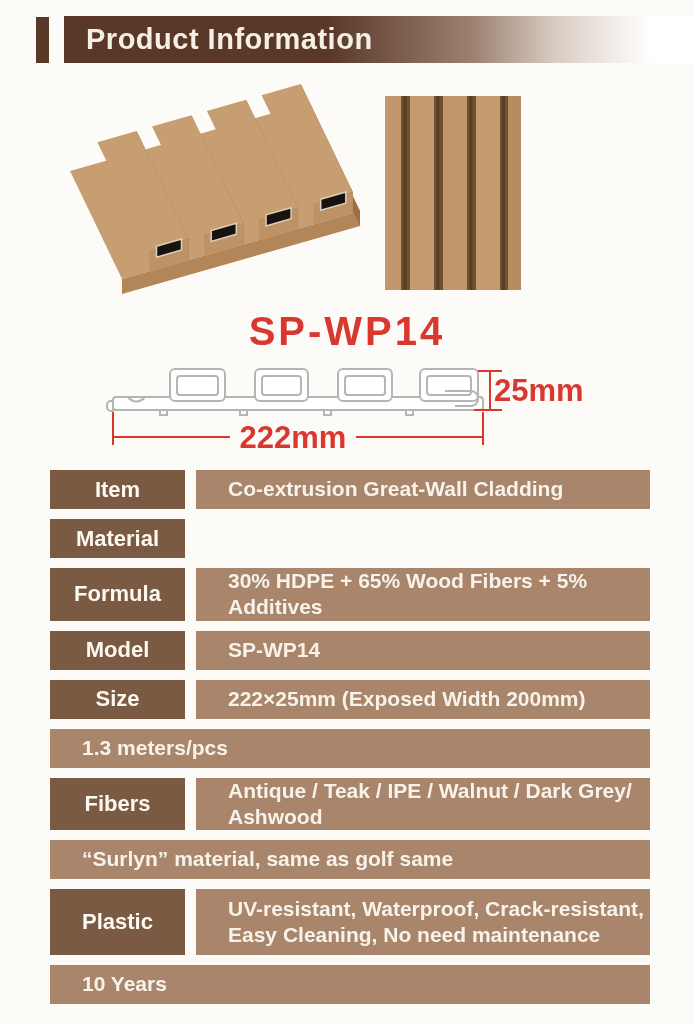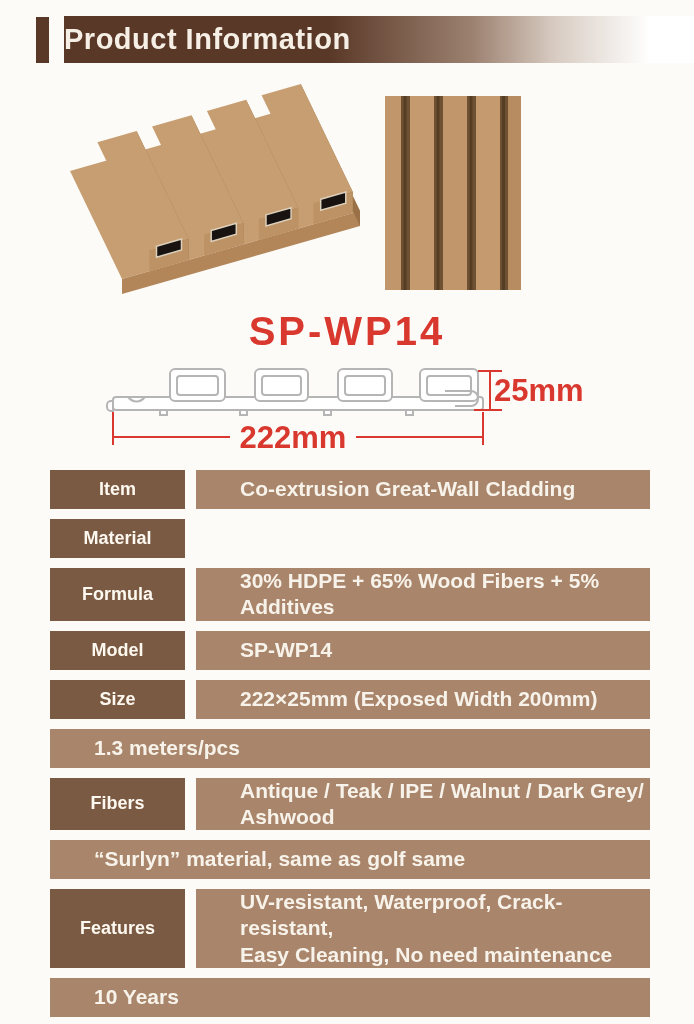--- a/index.html
+++ b/index.html
@@ -22,21 +22,21 @@
     background:linear-gradient(to right,
       var(--c-header,#5a3828) 0%,
       var(--c-header,#5a3828) 42%,
       #9d8271 65%,
       #d8ccc2 78%,
       #ffffff 93%);
     display:flex;align-items:center;
   }
   .header-title{
     color:#f6efe5;font-size:29px;font-weight:700;
-    letter-spacing:0.5px;
+    padding-left:22px;letter-spacing:0.5px;
   }
 
   
   .images-row{
     position:absolute;top:83px;left:0;width:694px;height:222px;
     display:flex;align-items:flex-start;
   }
   .img-3d{margin-left:30px;}
   .img-front{margin-left:13px;margin-top:10px;}
 
@@ -57,29 +57,29 @@
 
   
   .spec-table{
     position:absolute;top:470px;left:50px;width:600px;
     display:flex;flex-direction:column;gap:10px;
   }
   .spec-row{display:flex;gap:11px;}
   .spec-label{
     width:135px;min-height:39px;flex:0 0 135px;
     background:var(--c-label,#7a5a42);
-    color:#fdf8f0;font-size:18px;font-weight:700;
+    color:#fdf8f0;font-size:22px;font-weight:700;
     display:flex;align-items:center;justify-content:center;
   }
   .spec-value{
     flex:1;min-height:39px;
     background:var(--c-value,#a8856b);
     color:#f8f3ea;font-size:21px;font-weight:600;
     display:flex;align-items:center;
-    padding-left:44px;
+    padding-left:32px;
     white-space:pre-line;line-height:1.25;
   }
   .spec-row.tall .spec-label,.spec-row.tall .spec-value{min-height:66px;}
 </style>
 </head>
 <body>
 
 <div class="page">
 
   <div class="header">
@@ -203,21 +203,21 @@
       <div class="spec-value">1.3 meters/pcs</div>
     </div>
     <div class="spec-row">
       <div class="spec-label">Fibers</div>
       <div class="spec-value">Antique / Teak / IPE / Walnut / Dark Grey/ Ashwood</div>
     </div>
     <div class="spec-row">
       <div class="spec-value">“Surlyn” material, same as golf same</div>
     </div>
     <div class="spec-row tall">
-      <div class="spec-label">Features</div>
+      <div class="spec-label">Plastic</div>
       <div class="spec-value">UV-resistant, Waterproof, Crack-resistant,
 Easy Cleaning, No need maintenance</div>
     </div>
     <div class="spec-row">
       <div class="spec-value">10 Years</div>
     </div>
   </div>
 
 </div>
 

